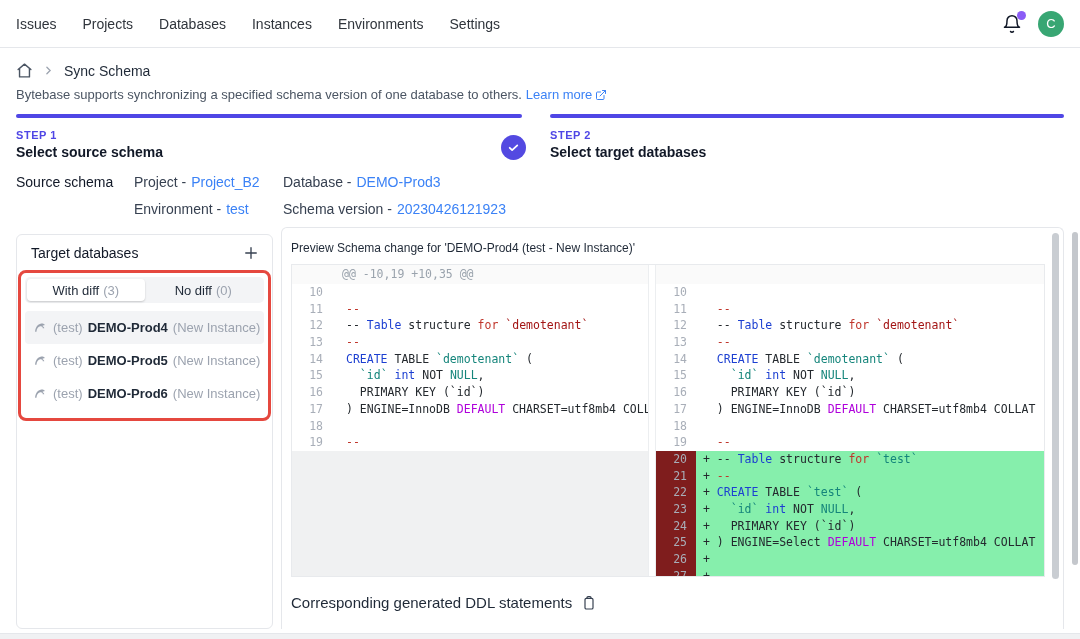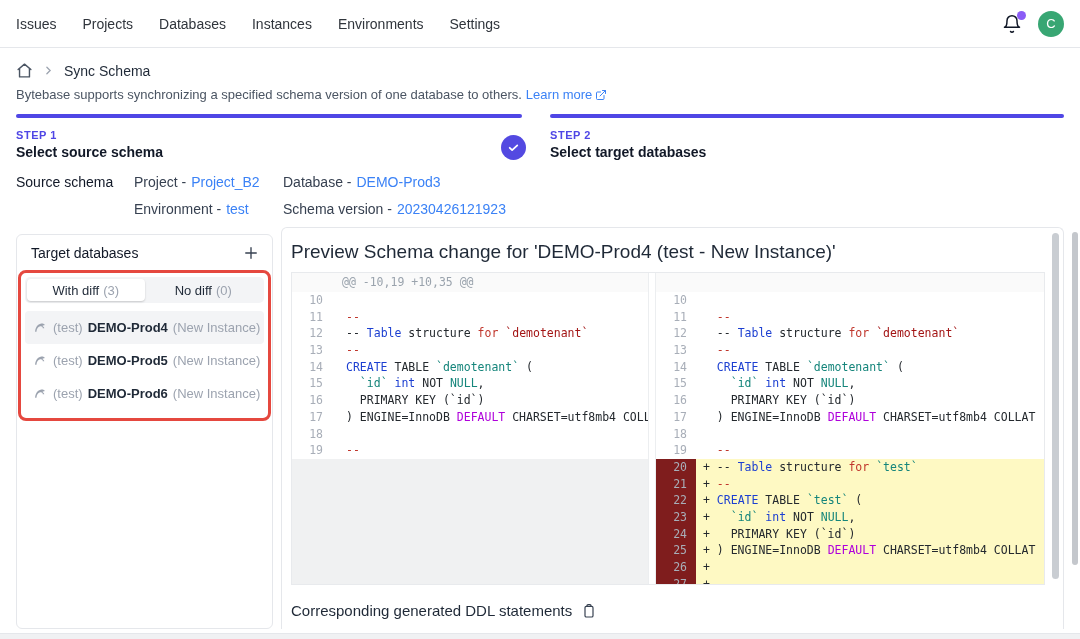--- a/index.html
+++ b/index.html
@@ -63,33 +63,33 @@
   .tab.active { background:#fff; box-shadow:0 1px 2px rgba(0,0,0,.18); }
   .db-list { margin-top:8px; }
   .db-item { height:33px; display:flex; align-items:center; gap:5px; padding:0 8px; font-size:13px; color:#9ca3af; border-radius:4px; cursor:pointer; white-space:nowrap; overflow:hidden; }
   .db-item.active { background:#f3f4f6; }
   .db-icon { display:flex; color:#9ca3af; flex-shrink:0; }
   .db-icon svg { width:15px; height:15px; }
   .db-name { color:#1f2937; font-weight:600; }
 
   
   .preview-card { flex:1; height:402px; border:1px solid #e5e7eb; border-bottom:none; border-radius:6px 6px 0 0; position:relative; overflow:hidden; background:#fff; }
-  .preview-title { margin:13px 0 9px 9px; font-size:19px; font-weight:500; color:#1f2937; }
+  .preview-title { margin:13px 0 9px 9px; font-size:12px; font-weight:500; color:#1f2937; }
   .editor { margin-left:9px; width:754px; height:313px; border:1px solid #e8eaed; display:flex; font-family:"DejaVu Sans Mono", monospace; font-size:11.5px; background:#fff; overflow:hidden; }
   .pane { overflow:hidden; }
   .pane-left { width:357px; flex-shrink:0; border-right:1px solid #eceef0; }
   .pane-right { flex:1; border-left:1px solid #eceef0; margin-left:6px; }
   .pane-head { height:19px; line-height:19px; background:#fafafa; color:#9aa3ad; padding-left:50px; white-space:pre; }
   .dline { display:flex; height:16.7px; line-height:16.7px; }
   .gut { width:40px; flex-shrink:0; text-align:right; padding-right:9px; color:#a8aeb8; }
   .code { white-space:pre; overflow:hidden; flex:1; color:#24292e; }
   .pane-left .code { padding-left:14px; }
   .pane-right .code { padding-left:7px; }
   .dline.added .gut { background:#7f1d1d; }
-  .dline.added .code { background:#fef9c3; }
+  .dline.added .code { background:#86efac; }
   .filler { height:128px; background:#f0f1f2; }
   .preview-scroll { position:absolute; right:4px; top:5px; width:7px; height:346px; background:#c9cdd2; border-radius:4px; cursor:pointer; }
   .ddl-row { margin:17px 0 0 9px; display:flex; align-items:center; gap:9px; }
   .ddl-title { font-size:15px; font-weight:500; color:#1f2937; }
   .copy-btn { width:16px; height:16px; color:#374151; cursor:pointer; display:flex; }
   .copy-btn svg { width:16px; height:16px; }
 
   
   .page-scrollbar { position:absolute; right:2px; top:232px; width:6px; height:333px; background:#c4c7cc; border-radius:3px; cursor:pointer; }
   .bottom-strip { position:absolute; left:0; bottom:0; width:100%; height:6px; background:#f0f1f3; border-top:1px solid #e5e7eb; }
@@ -352,21 +352,21 @@
               <div class="dline added">
                 <div class="gut">23</div>
                 <div class="code"><span style="color: rgb(36, 41, 46);">+   </span><span style="color: rgb(21, 133, 123);">`id`</span><span style="color: rgb(36, 41, 46);"> </span><span style="color: rgb(28, 63, 209);">int</span><span style="color: rgb(36, 41, 46);"> NOT </span><span style="color: rgb(21, 133, 123);">NULL</span><span style="color: rgb(36, 41, 46);">,</span></div>
               </div>
               <div class="dline added">
                 <div class="gut">24</div>
                 <div class="code"><span style="color: rgb(36, 41, 46);">+   PRIMARY KEY (`id`)</span></div>
               </div>
               <div class="dline added">
                 <div class="gut">25</div>
-                <div class="code"><span style="color: rgb(36, 41, 46);">+ ) ENGINE=InnoDB </span><span style="color: rgb(175, 0, 219);">DEFAULT</span><span style="color: rgb(36, 41, 46);"> CHARSET=utf8mb4 COLLAT</span></div>
+                <div class="code"><span style="color: rgb(36, 41, 46);">+ ) ENGINE=Select </span><span style="color: rgb(175, 0, 219);">DEFAULT</span><span style="color: rgb(36, 41, 46);"> CHARSET=utf8mb4 COLLAT</span></div>
               </div>
               <div class="dline added">
                 <div class="gut">26</div>
                 <div class="code"><span style="color: rgb(36, 41, 46);">+</span></div>
               </div>
               <div class="dline added">
                 <div class="gut">27</div>
                 <div class="code"><span style="color: rgb(36, 41, 46);">+ </span><span style="color: rgb(192, 54, 44);">--</span></div>
               </div>
             </div>

